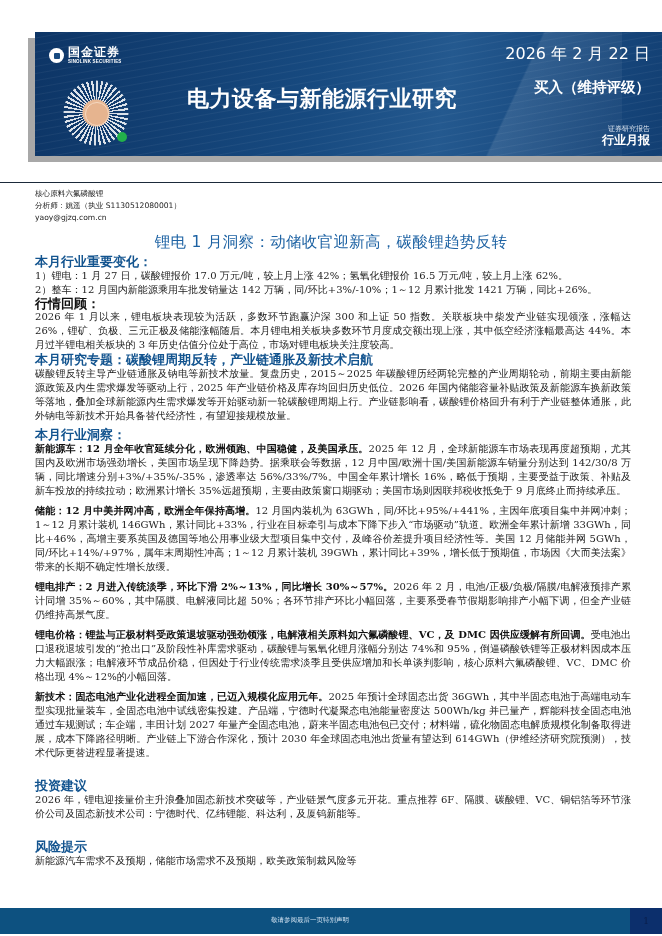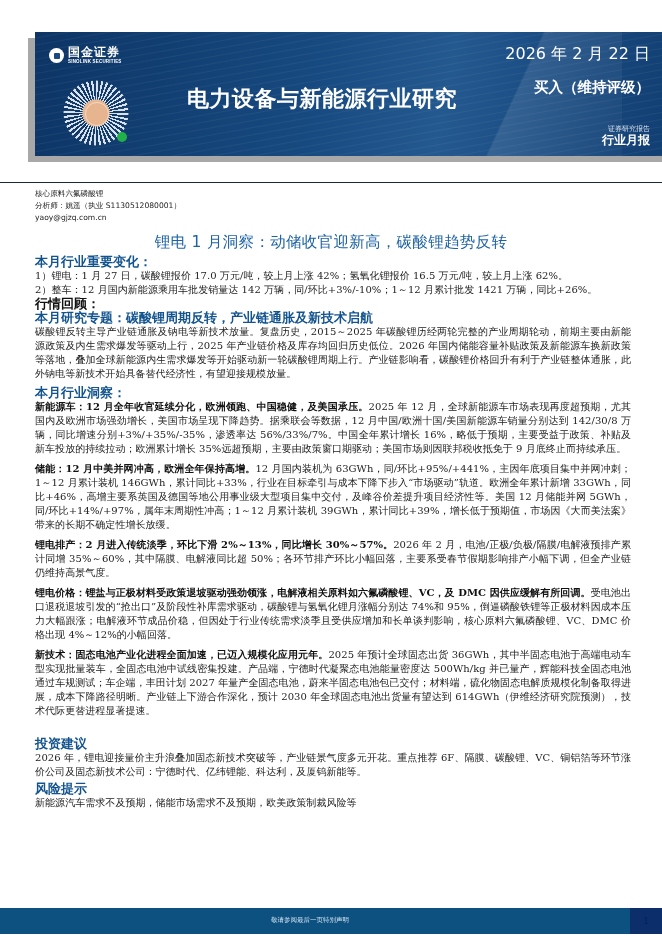--- a/index.html
+++ b/index.html
@@ -145,20 +145,21 @@
 <div class="content">
 
   <div>
     <div class="sec-h">本月行业重要变化：</div>
     <p>1）锂电：1 月 27 日，碳酸锂报价 17.0 万元/吨，较上月上涨 42%；氢氧化锂报价 16.5 万元/吨，较上月上涨 62%。</p>
     <p>2）整车：12 月国内新能源乘用车批发销量达 142 万辆，同/环比+3%/-10%；1～12 月累计批发 1421 万辆，同比+26%。</p>
   </div>
 
   <div>
     <div class="sec-h small">行情回顾：</div>
+    <p>2026 年 1 月以来，锂电板块表现较为活跃，多数环节跑赢沪深 300 和上证 50 指数。关联板块中柴发产业链实现领涨，涨幅达 26%，锂矿、负极、三元正极及储能涨幅随后。本月锂电相关板块多数环节月度成交额出现上涨，其中低空经济涨幅最高达 44%。本月过半锂电相关板块的 3 年历史估值分位处于高位，市场对锂电板块关注度较高。</p>
   </div>
 
   <div>
     <div class="sec-h">本月研究专题：碳酸锂周期反转，产业链通胀及新技术启航</div>
     <p>碳酸锂反转主导产业链通胀及钠电等新技术放量。复盘历史，2015～2025 年碳酸锂历经两轮完整的产业周期轮动，前期主要由新能源政策及内生需求爆发等驱动上行，2025 年产业链价格及库存均回归历史低位。2026 年国内储能容量补贴政策及新能源车换新政策等落地，叠加全球新能源内生需求爆发等开始驱动新一轮碳酸锂周期上行。产业链影响看，碳酸锂价格回升有利于产业链整体通胀，此外钠电等新技术开始具备替代经济性，有望迎接规模放量。</p>
   </div>
 
   <div style="margin-top:4px;">
     <div class="sec-h">本月行业洞察：</div>
     <p class="para"><span class="lead">新能源车：12 月全年收官延续分化，欧洲领跑、中国稳健，及美国承压。</span><span>2025 年 12 月，全球新能源车市场表现再度超预期，尤其国内及欧洲市场强劲增长，美国市场呈现下降趋势。据乘联会等数据，12 月中国/欧洲十国/美国新能源车销量分别达到 142/30/8 万辆，同比增速分别+3%/+35%/-35%，渗透率达 56%/33%/7%。中国全年累计增长 16%，略低于预期，主要受益于政策、补贴及新车投放的持续拉动；欧洲累计增长 35%远超预期，主要由政策窗口期驱动；美国市场则因联邦税收抵免于 9 月底终止而持续承压。</span></p>
@@ -166,21 +167,21 @@
     <p class="para"><span class="lead">锂电排产：2 月进入传统淡季，环比下滑 2%～13%，同比增长 30%～57%。</span><span>2026 年 2 月，电池/正极/负极/隔膜/电解液预排产累计同增 35%～60%，其中隔膜、电解液同比超 50%；各环节排产环比小幅回落，主要系受春节假期影响排产小幅下调，但全产业链仍维持高景气度。</span></p>
     <p class="para"><span class="lead">锂电价格：锂盐与正极材料受政策退坡驱动强劲领涨，电解液相关原料如六氟磷酸锂、VC，及 DMC 因供应缓解有所回调。</span><span>受电池出口退税退坡引发的“抢出口”及阶段性补库需求驱动，碳酸锂与氢氧化锂月涨幅分别达 74%和 95%，倒逼磷酸铁锂等正极材料因成本压力大幅跟涨；电解液环节成品价稳，但因处于行业传统需求淡季且受供应增加和长单谈判影响，核心原料六氟磷酸锂、VC、DMC 价格出现 4%～12%的小幅回落。</span></p>
     <p class="para" style="margin-bottom:18px;"><span class="lead">新技术：固态电池产业化进程全面加速，已迈入规模化应用元年。</span><span>2025 年预计全球固态出货 36GWh，其中半固态电池于高端电动车型实现批量装车，全固态电池中试线密集投建。产品端，宁德时代凝聚态电池能量密度达 500Wh/kg 并已量产，辉能科技全固态电池通过车规测试；车企端，丰田计划 2027 年量产全固态电池，蔚来半固态电池包已交付；材料端，硫化物固态电解质规模化制备取得进展，成本下降路径明晰。产业链上下游合作深化，预计 2030 年全球固态电池出货量有望达到 614GWh（伊维经济研究院预测），技术代际更替进程显著提速。</span></p>
   </div>
 
   <div>
     <div class="sec-h">投资建议</div>
     <p>2026 年，锂电迎接量价主升浪叠加固态新技术突破等，产业链景气度多元开花。重点推荐 6F、隔膜、碳酸锂、VC、铜铝箔等环节涨价公司及固态新技术公司：宁德时代、亿纬锂能、科达利，及厦钨新能等。</p>
   </div>
 
-  <div style="margin-top:2px;">
+  <div style="margin-top:18px;">
     <div class="sec-h">风险提示</div>
     <p>新能源汽车需求不及预期，储能市场需求不及预期，欧美政策制裁风险等</p>
   </div>
 </div>
 
 <div class="footer">
   <div class="footer-text">敬请参阅最后一页特别声明</div>
   <div class="footer-page">1</div>
 </div>
 

